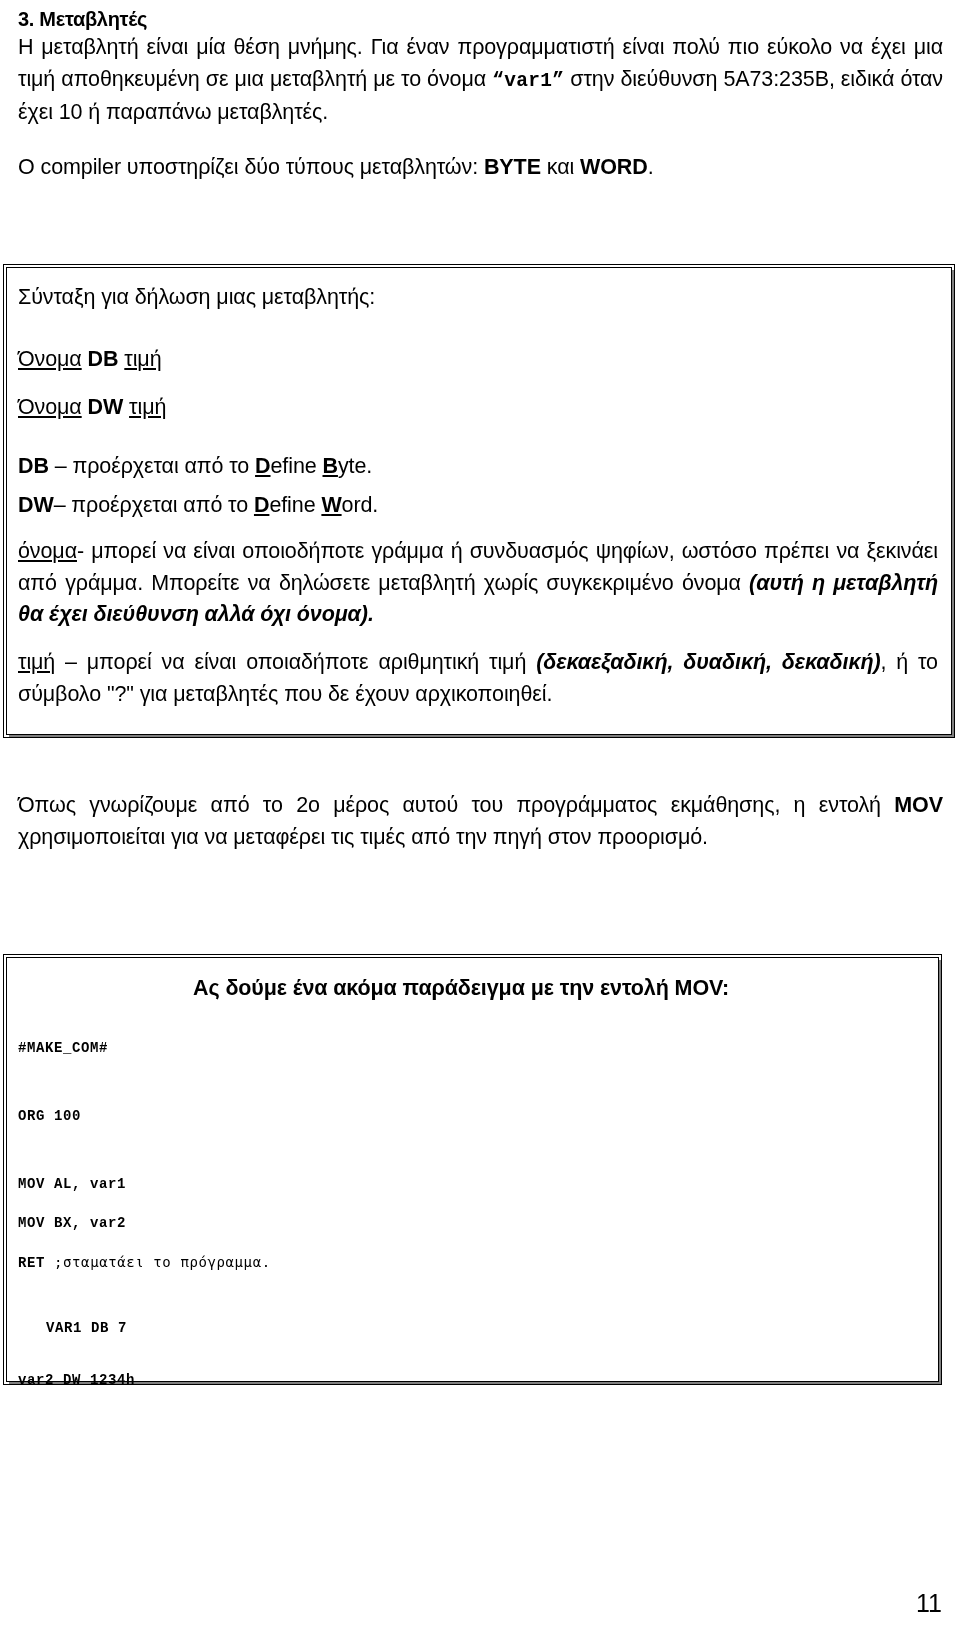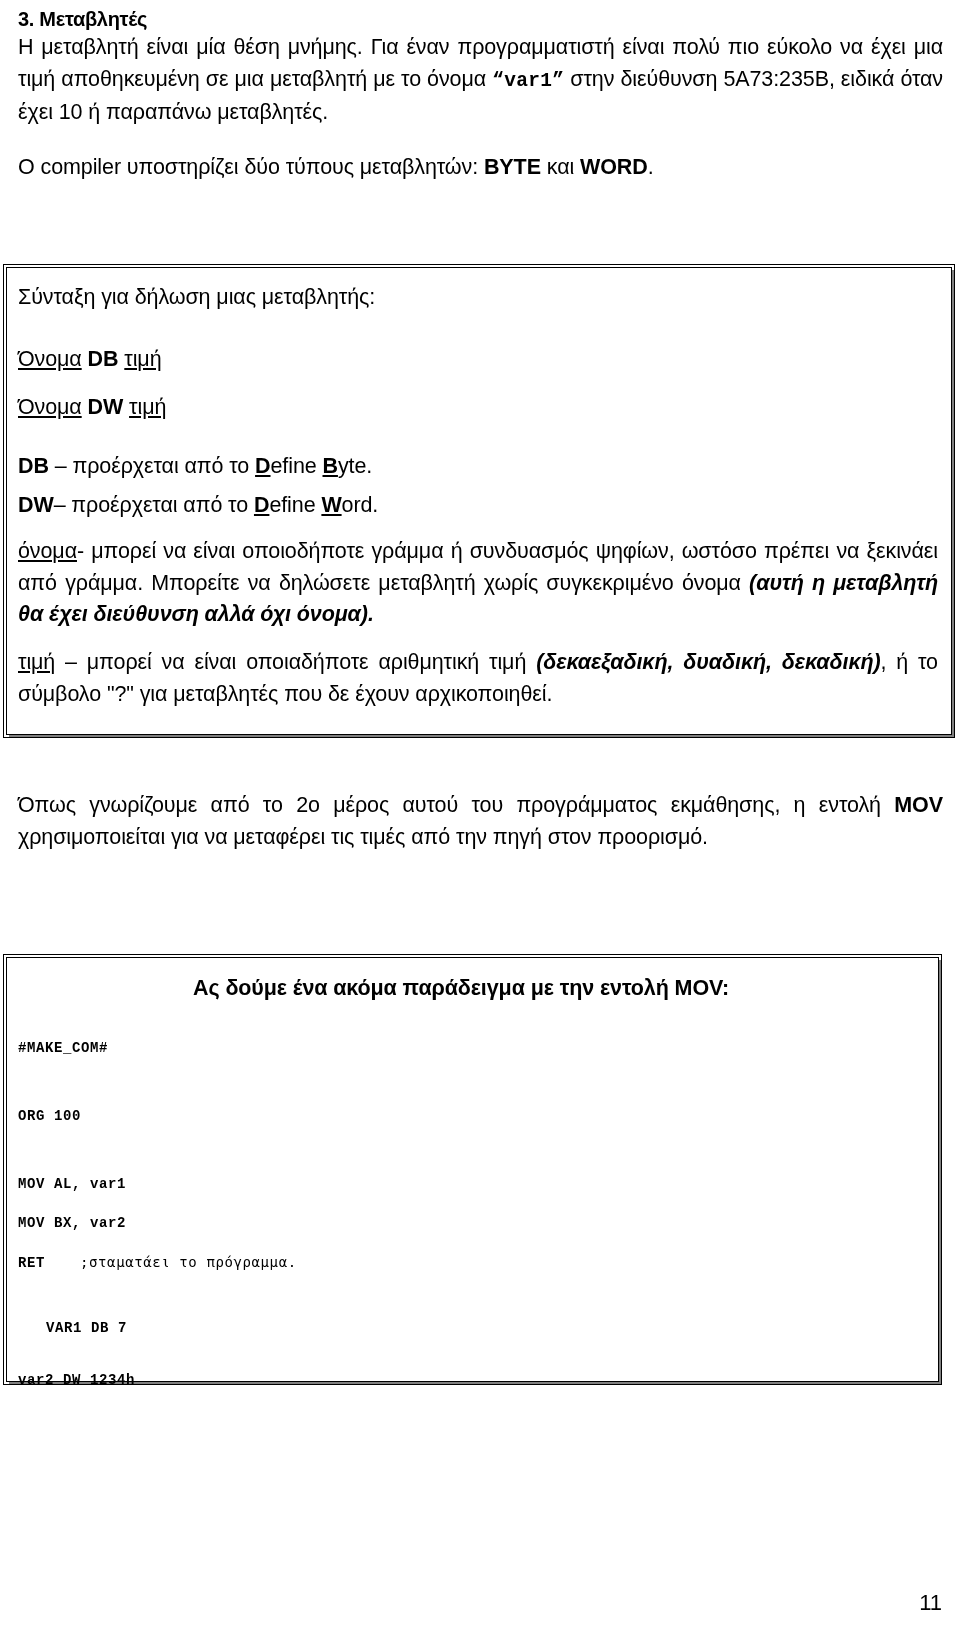--- a/index.html
+++ b/index.html
@@ -83,38 +83,37 @@
     font-size: 14px;
     font-weight: bold;
     line-height: 26px;
     letter-spacing: 0.6px;
     white-space: pre;
   }
   .code-greek {
     font-family: "DejaVu Sans Mono", "Liberation Mono", monospace;
     font-weight: normal;
     letter-spacing: 0.6px;
-    margin-left: 26px;
   }
 
   .center-bold {
     position: absolute;
     font-size: 21.5px;
     font-weight: bold;
     line-height: 28px;
     white-space: nowrap;
     letter-spacing: -0.1px;
   }
 
   
   .page-number {
     position: absolute;
     right: 18px;
     bottom: 18px;
-    font-size: 22px;
+    font-size: 25px;
     line-height: 24px;
   }
 </style>
 </head>
 <body>
 
 <div class="page">
 
   <div class="doc-heading">3. Μεταβλητές</div>
 

